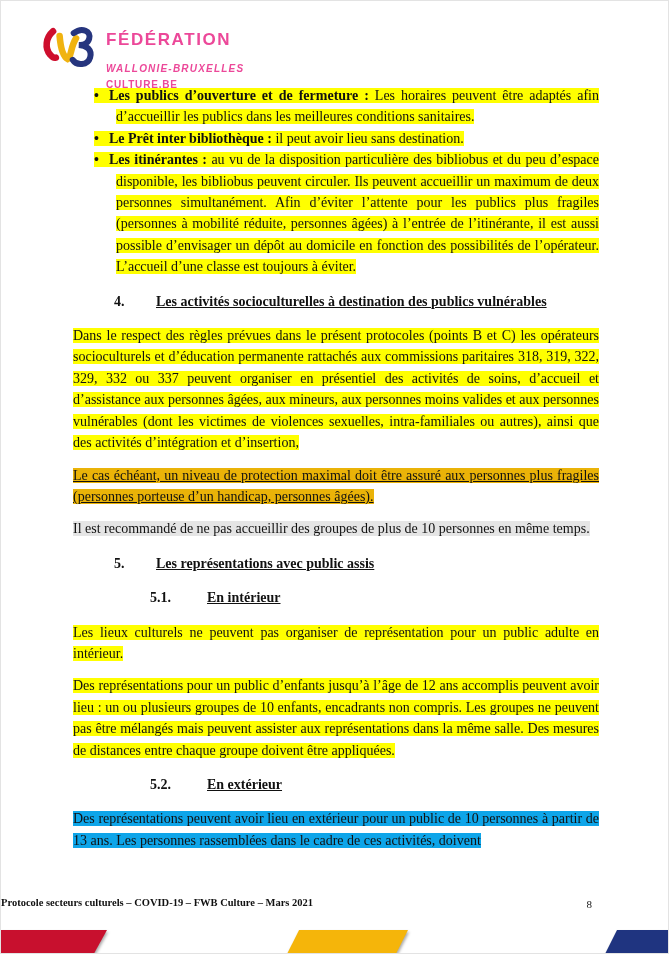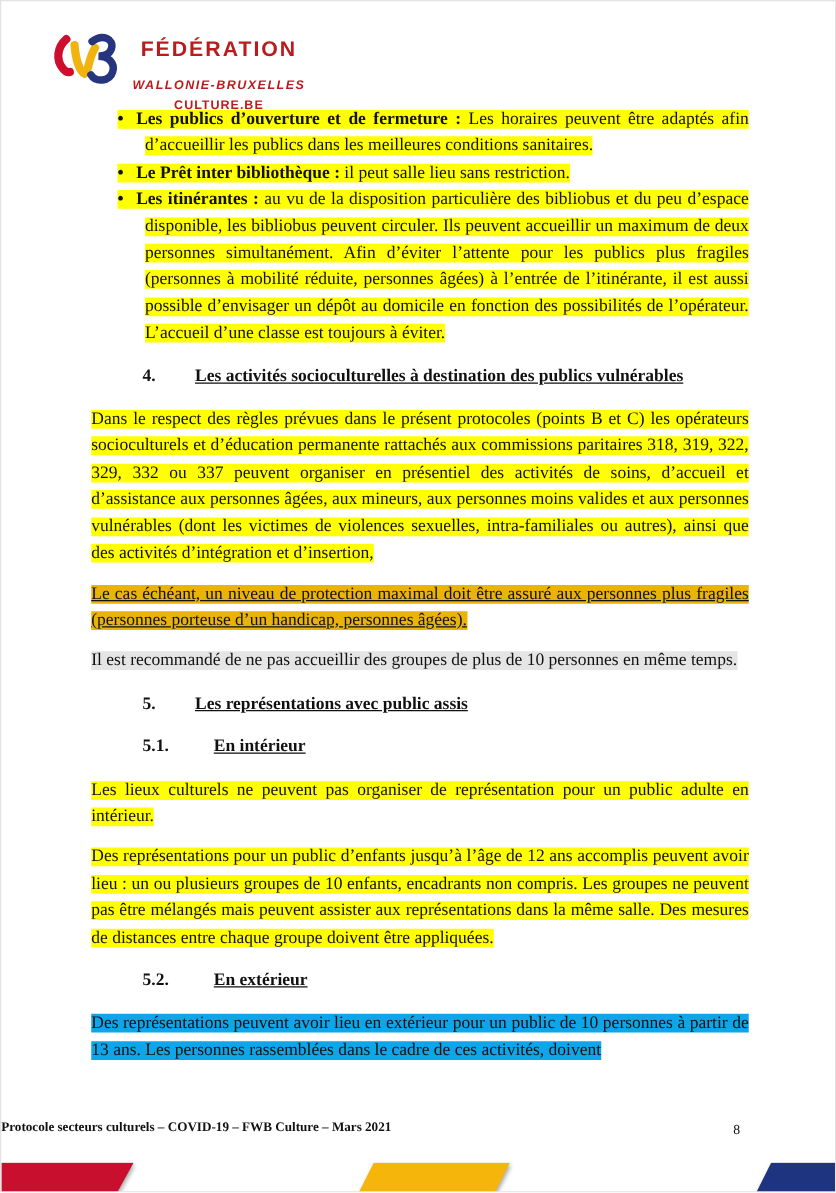--- a/index.html
+++ b/index.html
@@ -11,21 +11,21 @@
     background: #ffffff;
     border: 1px solid #e3e3e3;
     overflow: hidden;
     font-family: "Liberation Serif", serif;
     color: #111111;
   }
 
   
   .logo { position: absolute; left: 38px; top: 22px; display: flex; align-items: flex-start; }
   .logo-mark { width: 60px; height: 56px; }
-  .logo-text { margin-left: 7px; margin-top: 8px; font-family: "Liberation Sans", sans-serif; color: #b91c1c; text-align: center; }
+  .logo-text { margin-left: 7px; margin-top: 8px; font-family: "Liberation Sans", sans-serif; color: #ec4899; }
   .logo-line1 { font-size: 17px; font-weight: bold; letter-spacing: 1.6px; line-height: 18px; }
   .logo-line2 { font-size: 10px; font-weight: bold; letter-spacing: 1.2px; line-height: 13px; margin-top: 13px; font-style: italic; }
   .logo-line3 { font-size: 10px; font-weight: bold; letter-spacing: 0.8px; line-height: 11px; margin-top: 4px; }
 
   
   .content {
     position: absolute;
     left: 72px; top: 84px; width: 526px;
     font-size: 14px;
     line-height: 21.4px;
@@ -33,21 +33,21 @@
   }
   .hl { background: #ffff00; }
   b { font-weight: bold; }
 
   ul.bullets { list-style: none; margin: 0 0 13px 0; padding: 0; }
   ul.bullets li { padding-left: 43px; text-indent: -22px; text-align: justify; }
   .bullet-marker { font-weight: bold; padding-right: 10px; }
 
   .sec-heading { font-weight: bold; padding-left: 41px; margin: 13px 0; text-align: left; }
   .sec-heading .num  { display: inline-block; width: 26px; }
-  .sec-heading .num-wide { display: inline-block; width: 41px; }
+  .sec-heading .num-wide { display: inline-block; width: 41px; margin-left: 36px; }
   .sec-heading .ttl { text-decoration: underline; margin-left: 16px; }
 
   p.para { margin: 11px 0; }
 
   
   .footer-line {
     position: absolute; left: 0; right: 0; top: 896px;
     font-size: 10.5px; font-weight: bold;
     font-family: "Liberation Serif", serif;
   }
@@ -82,21 +82,21 @@
     </div>
   </header>
 
   <main class="content">
 
     <ul class="bullets">
       <li>
         <span class="hl" style="background: rgb(255, 255, 0);"><span class="bullet-marker">•</span><b>Les publics d’ouverture et de fermeture :</b><span> Les horaires peuvent être adaptés afin d’accueillir les publics dans les meilleures conditions sanitaires.</span></span>
       </li>
       <li>
-        <span class="hl" style="background: rgb(255, 255, 0);"><span class="bullet-marker">•</span><b>Le Prêt inter bibliothèque :</b><span> il peut salle lieu sans restriction.</span></span>
+        <span class="hl" style="background: rgb(255, 255, 0);"><span class="bullet-marker">•</span><b>Le Prêt inter bibliothèque :</b><span> il peut avoir lieu sans destination.</span></span>
       </li>
       <li>
         <span class="hl" style="background: rgb(255, 255, 0);"><span class="bullet-marker">•</span><b>Les itinérantes :</b><span> au vu de la disposition particulière des bibliobus et du peu d’espace disponible, les bibliobus peuvent circuler. Ils peuvent accueillir un maximum de deux personnes simultanément. Afin d’éviter l’attente pour les publics plus fragiles (personnes à mobilité réduite, personnes âgées) à l’entrée de l’itinérante, il est aussi possible d’envisager un dépôt au domicile en fonction des possibilités de l’opérateur. L’accueil d’une classe est toujours à éviter.</span></span>
       </li>
     </ul>
 
     <div class="sec-heading">
       <span class="num">4.</span><span class="ttl">Les activités socioculturelles à destination des publics vulnérables</span>
     </div>
 

